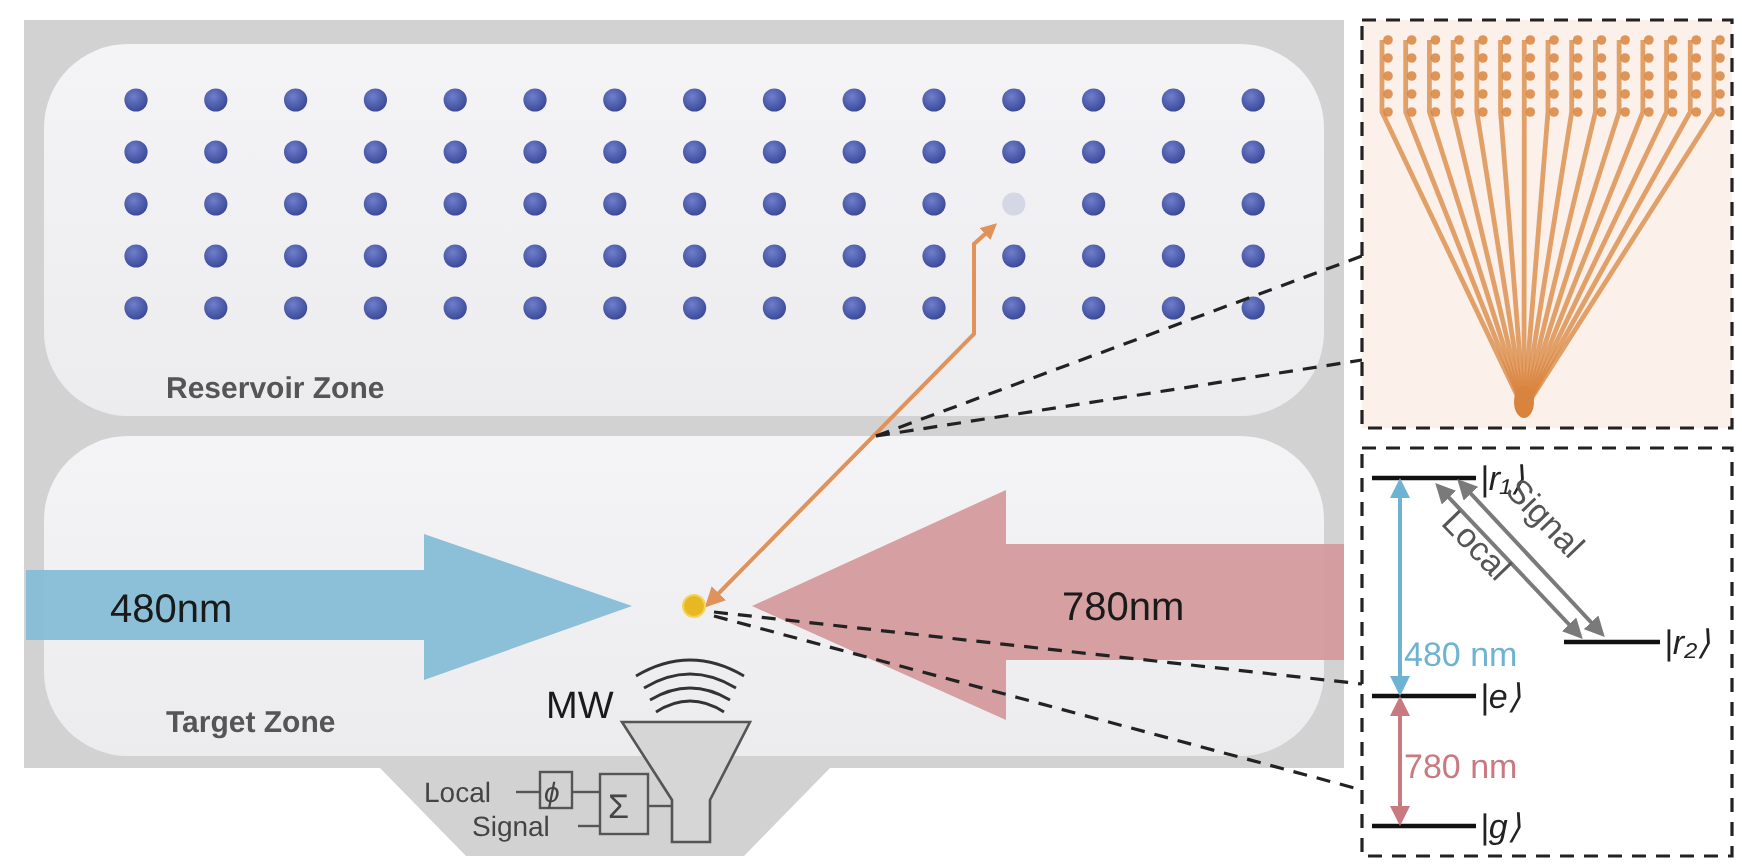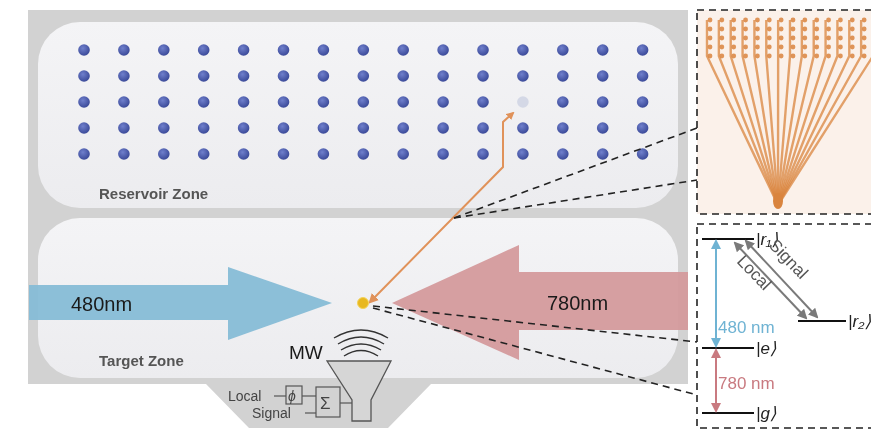--- a/index.html
+++ b/index.html
@@ -1,17 +1,17 @@
 <!DOCTYPE html>
 <html><head>
 <meta charset="utf-8">
 <style>
   html, body { margin:0; padding:0; background:#ffffff; }
   body { width:871px; height:434px; position:relative; overflow:hidden; font-family:"Liberation Sans", sans-serif; }
-  #stage { position:absolute; left:16px; top:0; width:826px; height:434px;text-decoration:underline; }
+  #stage { position:absolute; left:0; top:0; width:826px; height:434px;text-decoration:underline; }
   svg text { font-family:"Liberation Sans", sans-serif; }
   .zone-label { font-weight:bold; fill:#555555; font-size:15px; }
   .beam-label { fill:#1a1a1a; font-size:20px; }
   .ket { fill:#222222; font-size:17px; font-style:italic; }
   .dia-label { font-size:17px; }
   .small-label { fill:#444444; font-size:14px; }
 </style>
 </head>
 <body>
 

